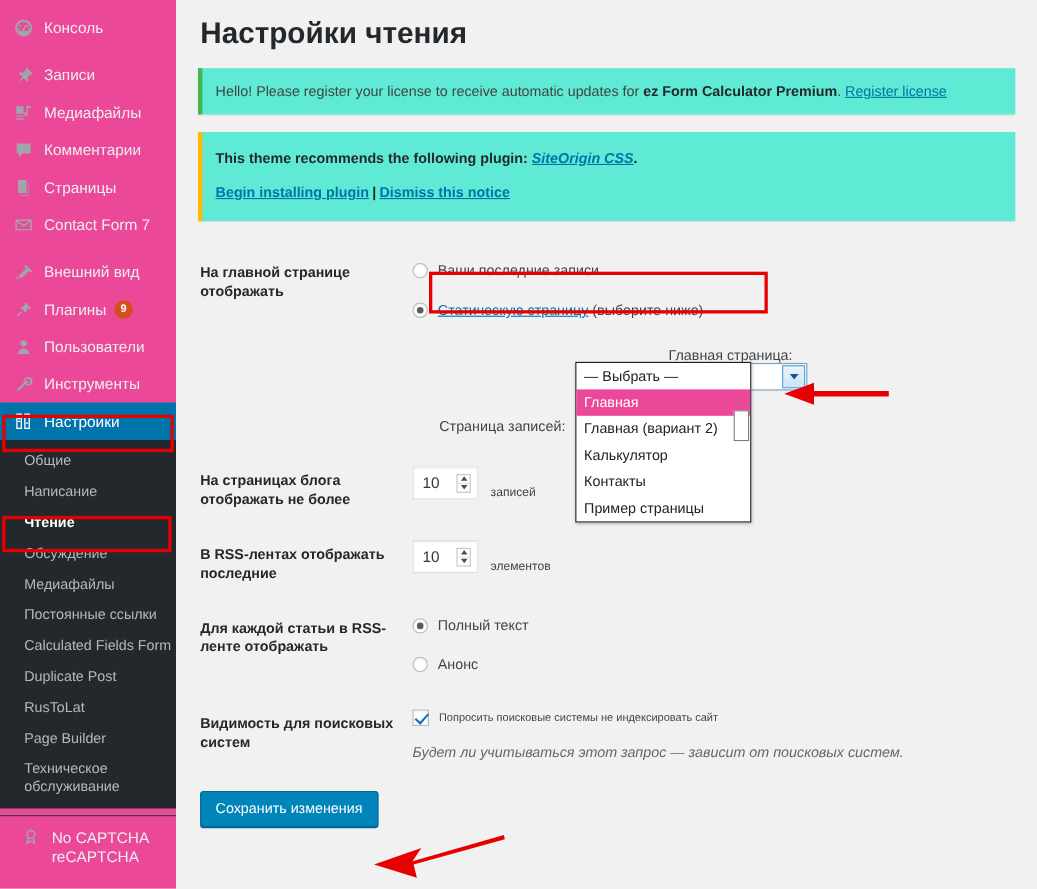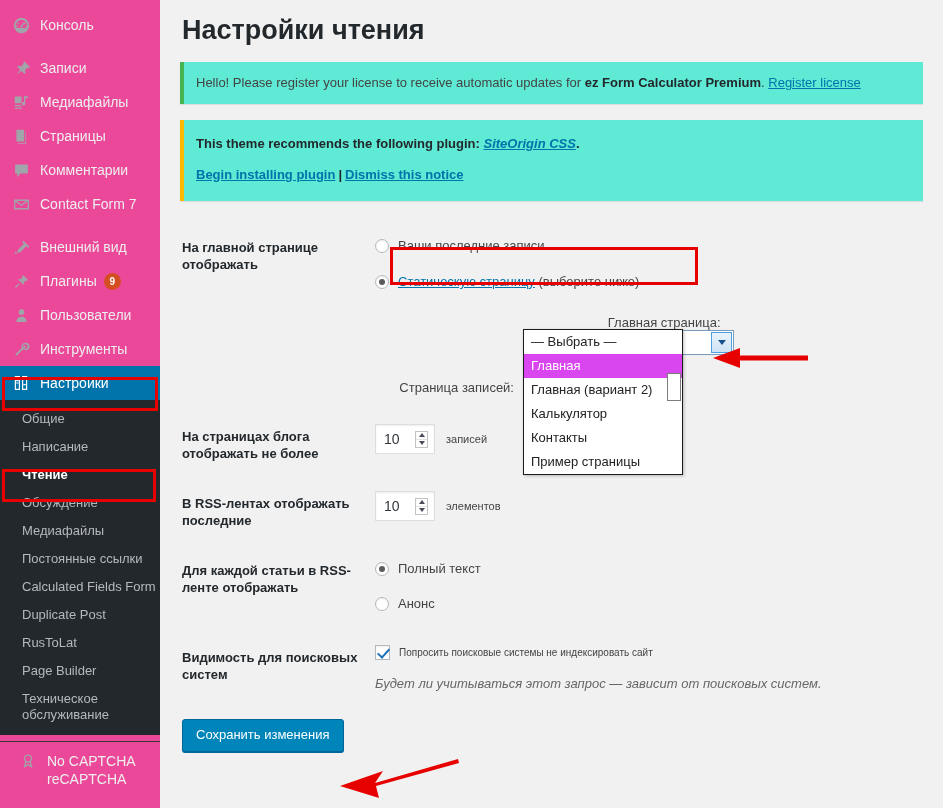--- a/index.html
+++ b/index.html
@@ -144,28 +144,28 @@
     position: absolute; z-index: 40;
     background: #fff; border: 1px solid #1c1c1c;
     width: 160px;
     padding: 0; margin: 0; list-style: none;
     box-shadow: 1px 1px 3px rgba(0,0,0,.25);
   }
   .dropdown-list li {
     font-size: 13px; color: #222; padding: 2px 5px 3px 7px;
     line-height: 19px; white-space: nowrap; cursor: default;
   }
-  .dropdown-list li.sel { background: #d946ef; color: #fff; }
+  .dropdown-list li.sel { background: #ec4899; color: #fff; }
   .dd-scroll {
     position:absolute; right:1px; top:43px; width:7px; height:28px;
     background:#fff; border:1px solid #7d7d7d;
   }
 
   
-  .num-row { display:flex; align-items:center; }
+  .num-row { display:flex; align-items:flex-end; }
   .num-wrap {
     width: 60px; height: 30px; border: 1px solid #ddd; background: #fff;
     display: flex; align-items: center; position: relative;
     box-shadow: inset 0 1px 2px rgba(0,0,0,.07);
   }
   .num-wrap .num-val { font-size: 14px; color: #32373c; padding-left: 8px; }
   .spinner { position: absolute; right: 6px; top: 6px; width: 13px; height: 17px;
      border:1px solid #c3c3c3; background:#fff; display:flex; flex-direction:column;}
   .spinner .sp { flex:1; display:flex;align-items:center;justify-content:center;}
   .spinner .sp.top { border-bottom: 1px solid #e3e3e3; }
@@ -239,33 +239,33 @@
               <path d="M13 2.3v7.2a2 2 0 10 1.5 1.9V5.2l3.2-.9V3z"></path>
               <path d="M2 13h8v1.4H2zm0 3h8v1.4H2z"></path>
             </svg>
         </span>
         <span class="menu-label">Медиафайлы</span>
       </li>
 
       <li class="menu-item">
         <span class="mi-ico">
           <svg width="17" height="17" viewBox="0 0 20 20">
+              <path d="M2.5 3h15v10.5h-8.8L5 18v-4.5H2.5z"></path>
+            </svg>
+        </span>
+        <span class="menu-label">Комментарии</span>
+      </li>
+
+      <li class="menu-item">
+        <span class="mi-ico">
+          <svg width="17" height="17" viewBox="0 0 20 20">
               <path d="M4 2h9v14H4zM14.5 4.3V18H6v.9h9.4V4.3z"></path>
             </svg>
         </span>
         <span class="menu-label">Страницы</span>
-      </li>
-
-      <li class="menu-item">
-        <span class="mi-ico">
-          <svg width="17" height="17" viewBox="0 0 20 20">
-              <path d="M2.5 3h15v10.5h-8.8L5 18v-4.5H2.5z"></path>
-            </svg>
-        </span>
-        <span class="menu-label">Комментарии</span>
       </li>
 
       <li class="menu-item">
         <span class="mi-ico">
           <svg width="17" height="17" viewBox="0 0 20 20">
               <path d="M2 5h16v10H2z" fill="none" stroke="#a0a5aa" stroke-width="1.6"></path>
               <path d="M2.6 5.6l7.4 5.3 7.4-5.3" fill="none" stroke="#a0a5aa" stroke-width="1.6"></path>
             </svg>
         </span>
         <span class="menu-label">Contact Form 7</span>

